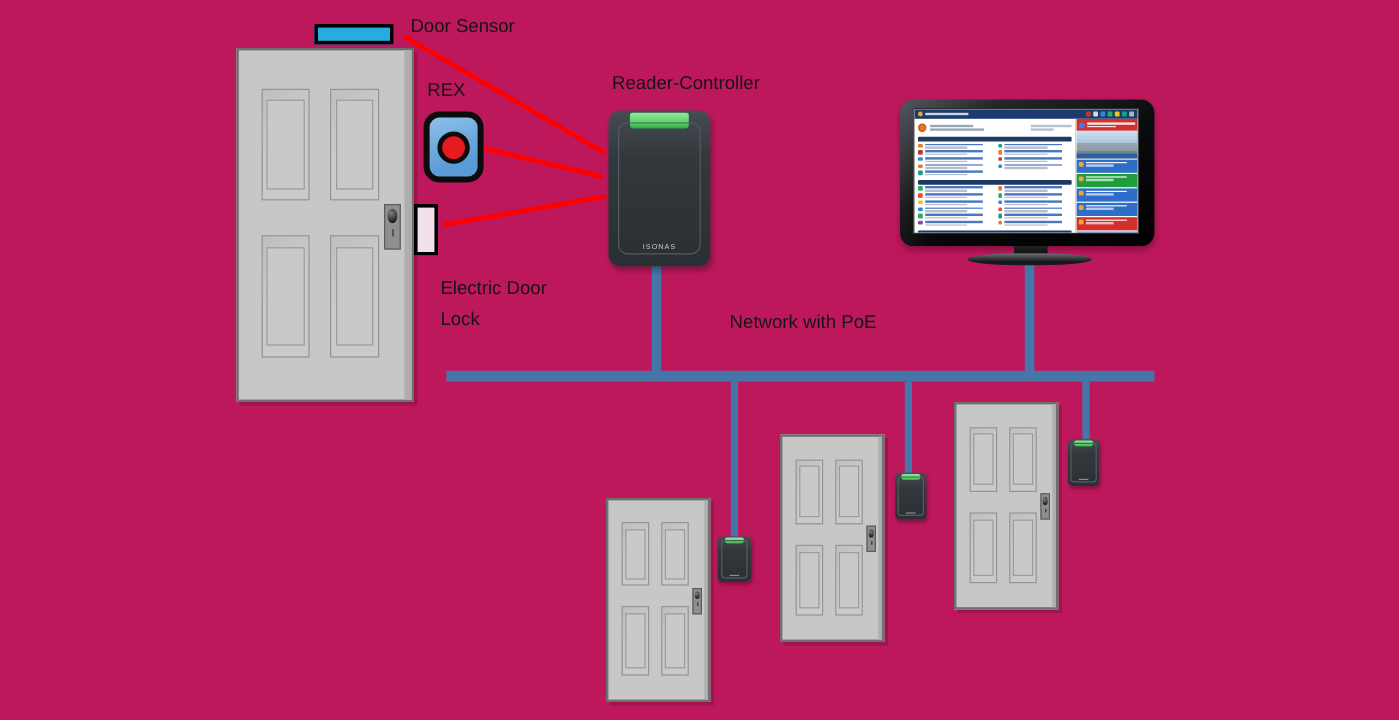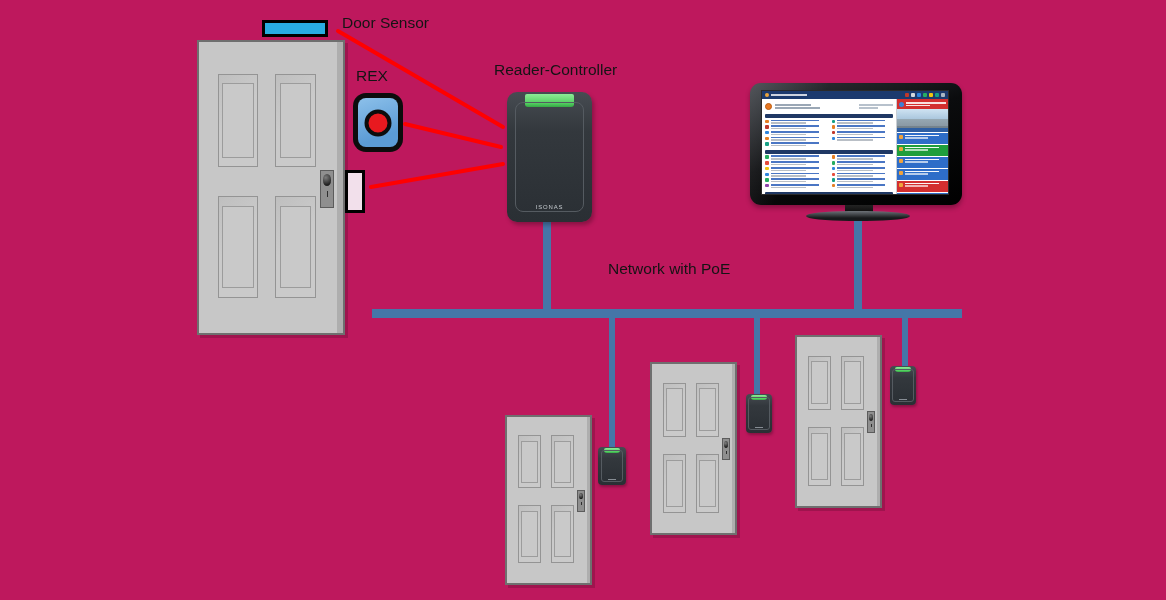--- a/index.html
+++ b/index.html
@@ -125,36 +125,40 @@
   <div class="sensor"></div>
   <div class="label" style="left:342px; top:14px;">Door Sensor</div>
 
   <div class="label" style="left:344px; top:67px;margin-left:12px;">REX</div>
   <div class="rex-btn">
     <div class="rex-inner"></div>
     <div class="rex-dot"></div>
   </div>
 
   <div class="lock"></div>
+  <div class="label" style="left:367px; top:228px; line-height:26px;">
+    <div>Electric Door</div>
+    <div>Lock</div>
+  </div>
 
   <svg class="overlay" width="1166" height="600">
     <line x1="338" y1="31" x2="503" y2="127"></line>
     <line x1="405" y1="124" x2="501" y2="147"></line>
     <line x1="371" y1="187" x2="503" y2="164"></line>
   </svg>
 
   <div class="net" style="left:543px; top:220px; width:8px; height:92px;"></div>
   <div class="net" style="left:854px; top:216px; width:8px; height:96px;"></div>
   <div class="net" style="left:372px; top:309px; width:590px; height:9px;"></div>
   <div class="net" style="left:609px; top:318px; width:6px; height:132px;"></div>
   <div class="net" style="left:754px; top:318px; width:6px; height:78px;"></div>
   <div class="net" style="left:902px; top:318px; width:6px; height:50px;"></div>
   <div class="label" style="left:608px; top:260px;">Network with PoE</div>
 
-  <div class="label" style="left:494px; top:61px;">Reader-Controller</div>
+  <div class="label" style="left:510px; top:61px;">Reader-Controller</div>
   <div class="reader" style="left:507px; top:92px; width:85px; height:130px;">
     <div class="led"></div>
     <div class="face"></div>
     <div class="brand">ISONAS</div>
   </div>
 
   <div class="monitor">
     <div class="bezel"></div>
     <div class="neck"></div>
     <div class="mbase"></div>

